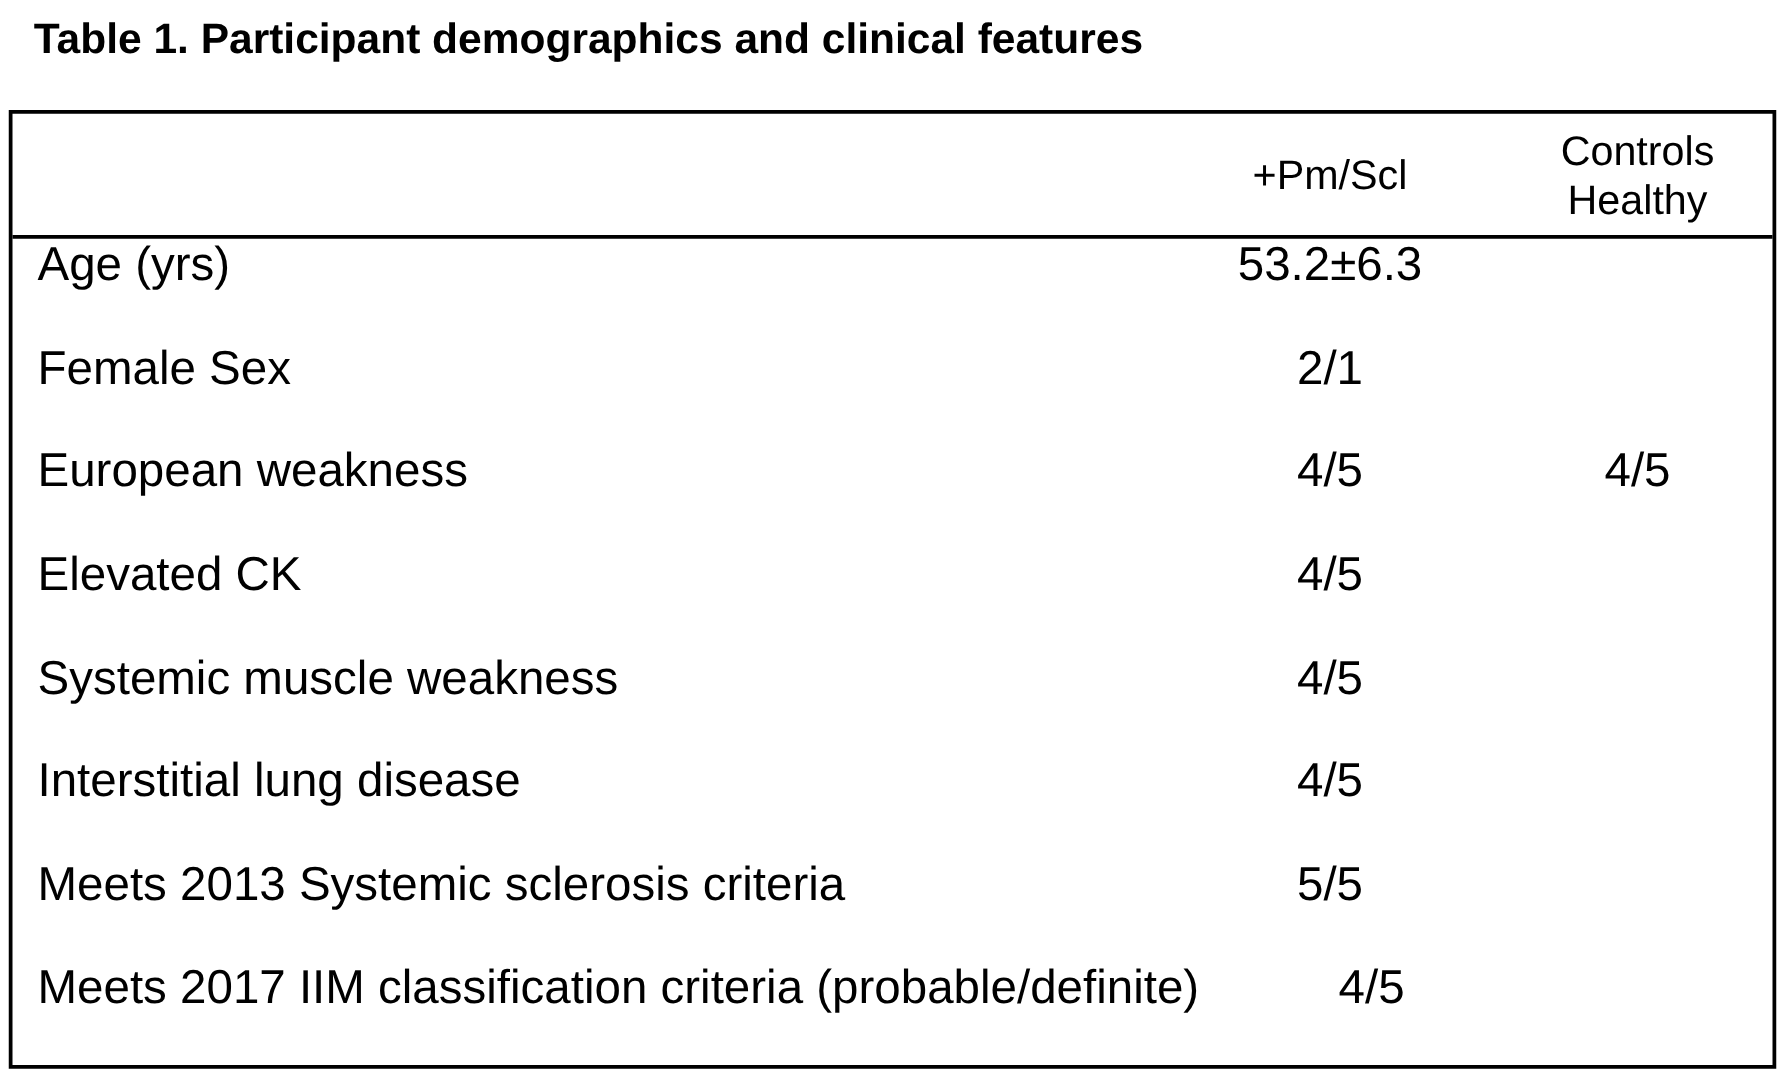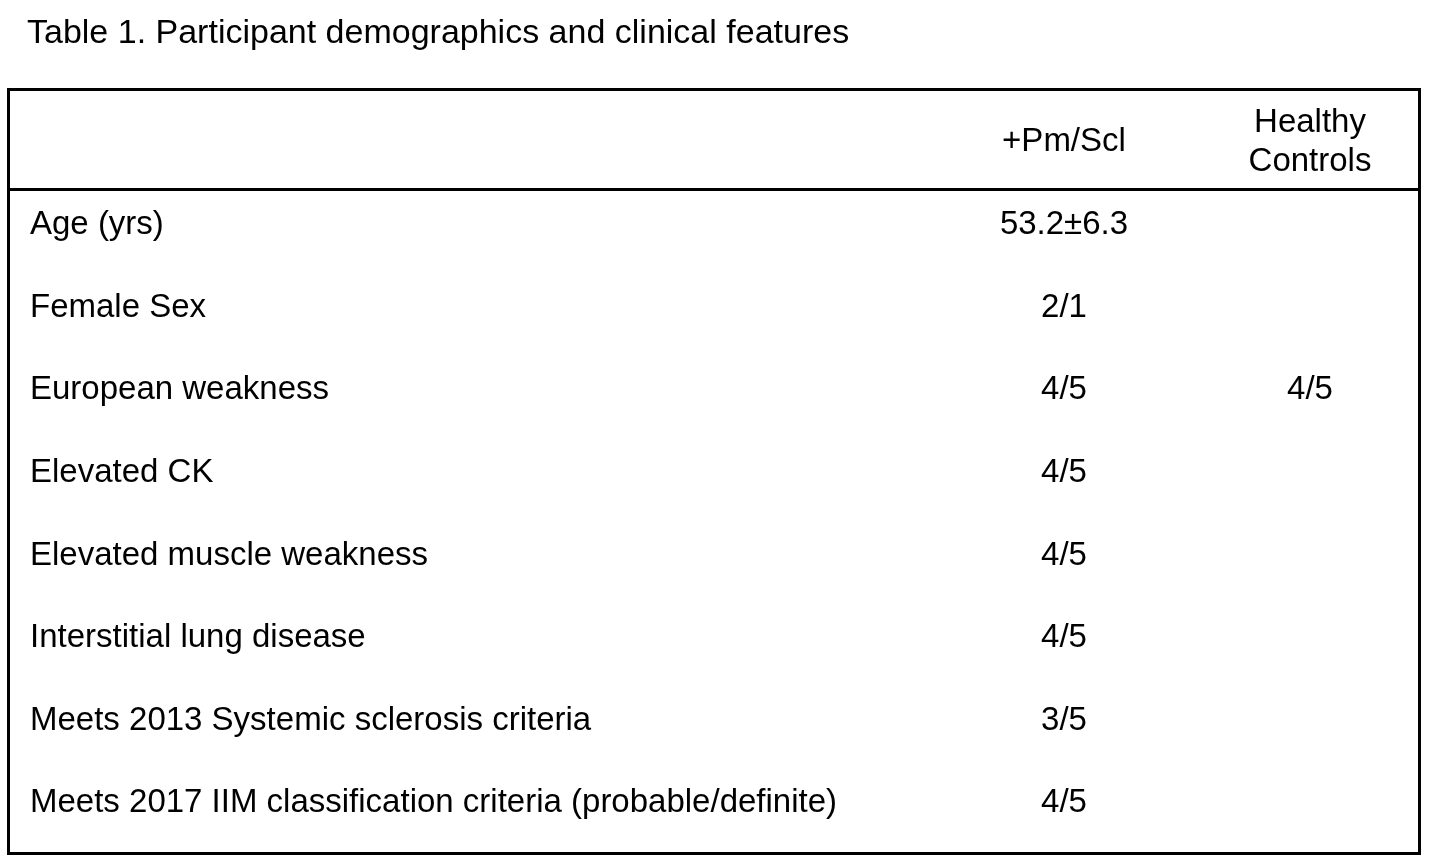--- a/index.html
+++ b/index.html
@@ -14,21 +14,21 @@
     width: 1430px;
     height: 867px;
     background: #ffffff;
     overflow: hidden;
   }
   .page-title {
     position: absolute;
     left: 27px;
     top: 12px;
     font-size: 34px;
-    font-weight: 400;
+    font-weight: 700;
     letter-spacing: 0px;
     white-space: nowrap;
     text-align: right;
   }
   .demo-table {
     position: absolute;
     left: 7px;
     top: 88px;
     width: 1414px;
     height: 767px;
@@ -55,23 +55,23 @@
     display: flex;
     flex-direction: column;
   }
   .table-row {
     flex: 1 1 0;
     display: grid;
     grid-template-columns: 1fr 276px 216px;
     align-items: start;
   }
   .cell {
-    font-size: 33px;
+    font-size: 38px;
     line-height: 38px;
-    padding-top: 13px;
+    padding-top: 2px;
   }
   .cell.label {
     text-align: left;
     padding-left: 20px;
     white-space: nowrap;
   }
   .cell.value {
     text-align: center;
   }
 </style>
@@ -83,22 +83,22 @@
   <div class="page-title">Table 1. Participant demographics and clinical features</div>
 
   <div class="demo-table">
 
     <div class="header-row">
       <div class="header-cell"></div>
       <div class="header-cell">
         <div>+Pm/Scl</div>
       </div>
       <div class="header-cell">
+        <div>Controls</div>
         <div>Healthy</div>
-        <div>Controls</div>
       </div>
     </div>
 
     <div class="body-rows">
 
       <div class="table-row">
         <div class="cell label">Age (yrs)</div>
         <div class="cell value">53.2±6.3</div>
       </div>
 
@@ -113,34 +113,34 @@
         <div class="cell value">4/5</div>
       </div>
 
       <div class="table-row">
         <div class="cell label">Elevated CK</div>
         <div class="cell value">4/5</div>
         <div class="cell value"></div>
       </div>
 
       <div class="table-row">
-        <div class="cell label">Elevated muscle weakness</div>
+        <div class="cell label">Systemic muscle weakness</div>
         <div class="cell value">4/5</div>
         <div class="cell value"></div>
       </div>
 
       <div class="table-row">
         <div class="cell label">Interstitial lung disease</div>
         <div class="cell value">4/5</div>
         <div class="cell value"></div>
       </div>
 
       <div class="table-row">
         <div class="cell label">Meets 2013 Systemic sclerosis criteria</div>
-        <div class="cell value">3/5</div>
+        <div class="cell value">5/5</div>
         <div class="cell value"></div>
       </div>
 
       <div class="table-row">
         <div class="cell label">Meets 2017 IIM classification criteria (probable/definite)</div>
         <div class="cell value">4/5</div>
         <div class="cell value"></div>
       </div>
 
     </div>

